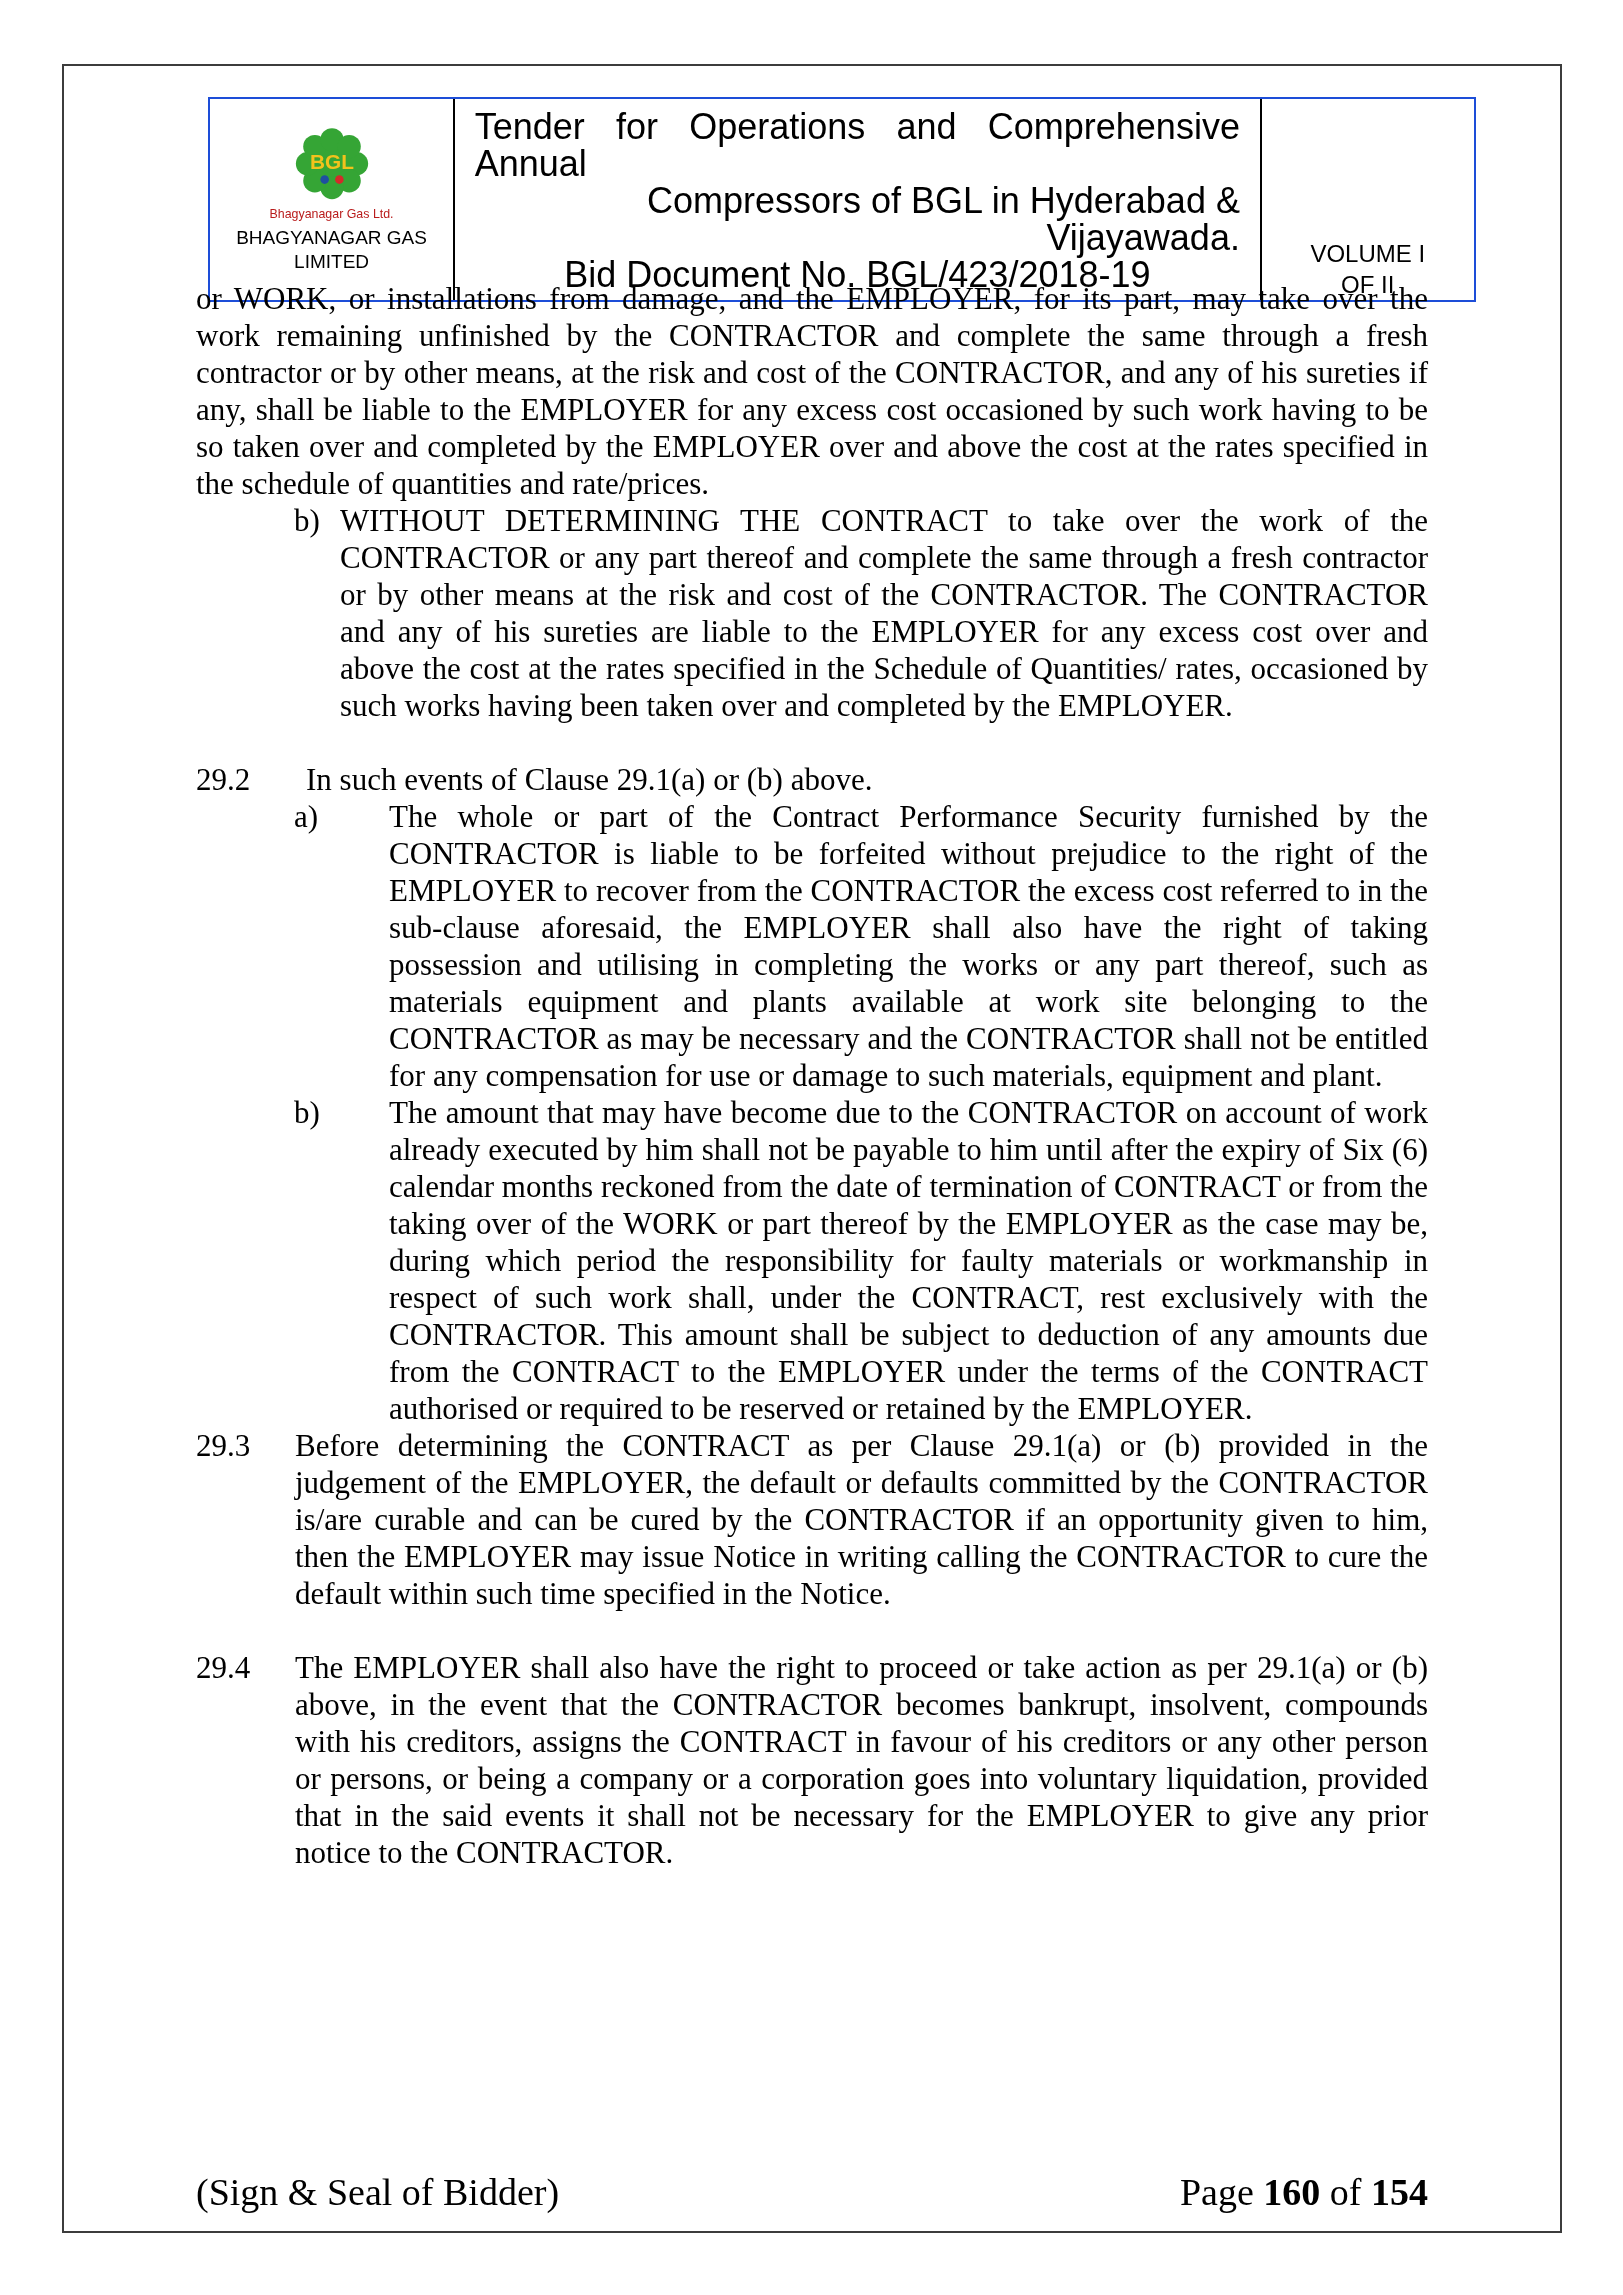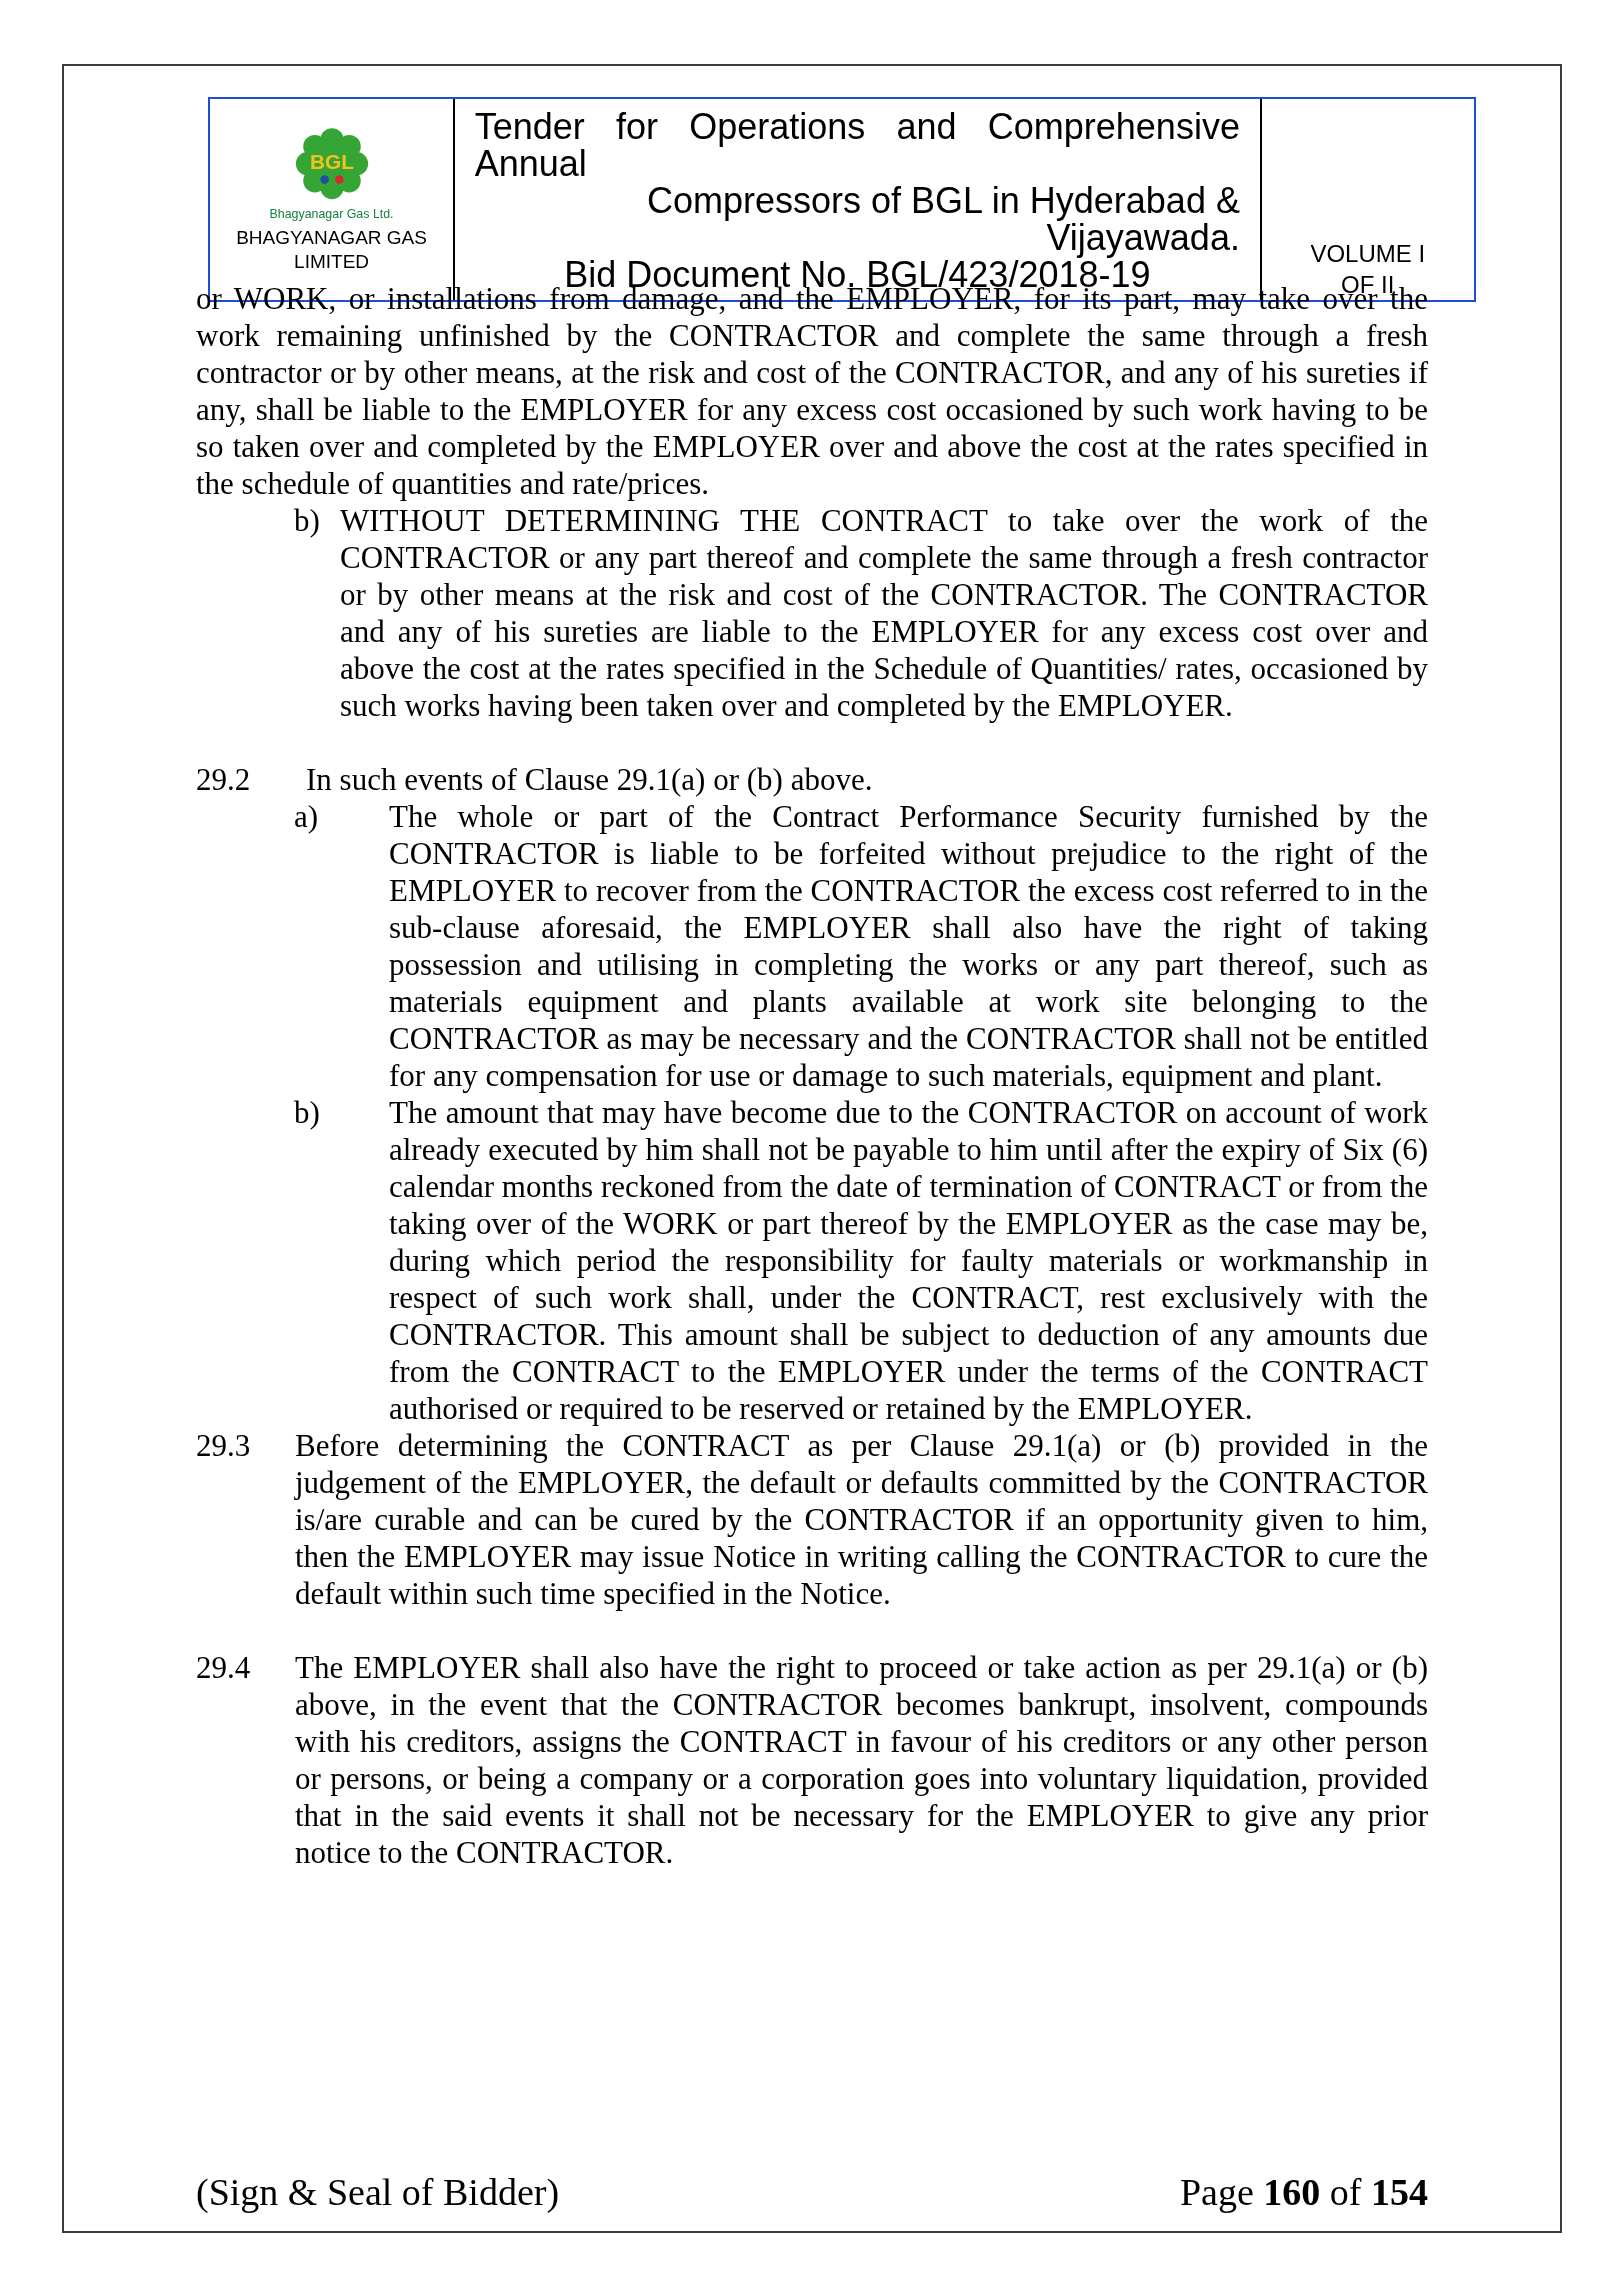--- a/index.html
+++ b/index.html
@@ -36,21 +36,21 @@
     width: 249px;
     display: flex; flex-direction: column;
     align-items: center; justify-content: center;
     padding: 6.5px 3.9px 7.9px 3.9px;
     text-align: center;
   }
   .logo-svg { display: block; }
   .logo-subtext {
     font-family: "Liberation Sans", sans-serif;
     font-size: 12.4px; line-height: 14.4px;
-    color: #15803d;
+    color: #b91c1c;
     margin-top: -1.3px;
     text-align: right;
   }
   .company-name {
     font-family: "Liberation Sans", sans-serif;
     font-size: 19px; line-height: 24px;
     color: #000;
     margin-top: 5.2px;
   }
 

